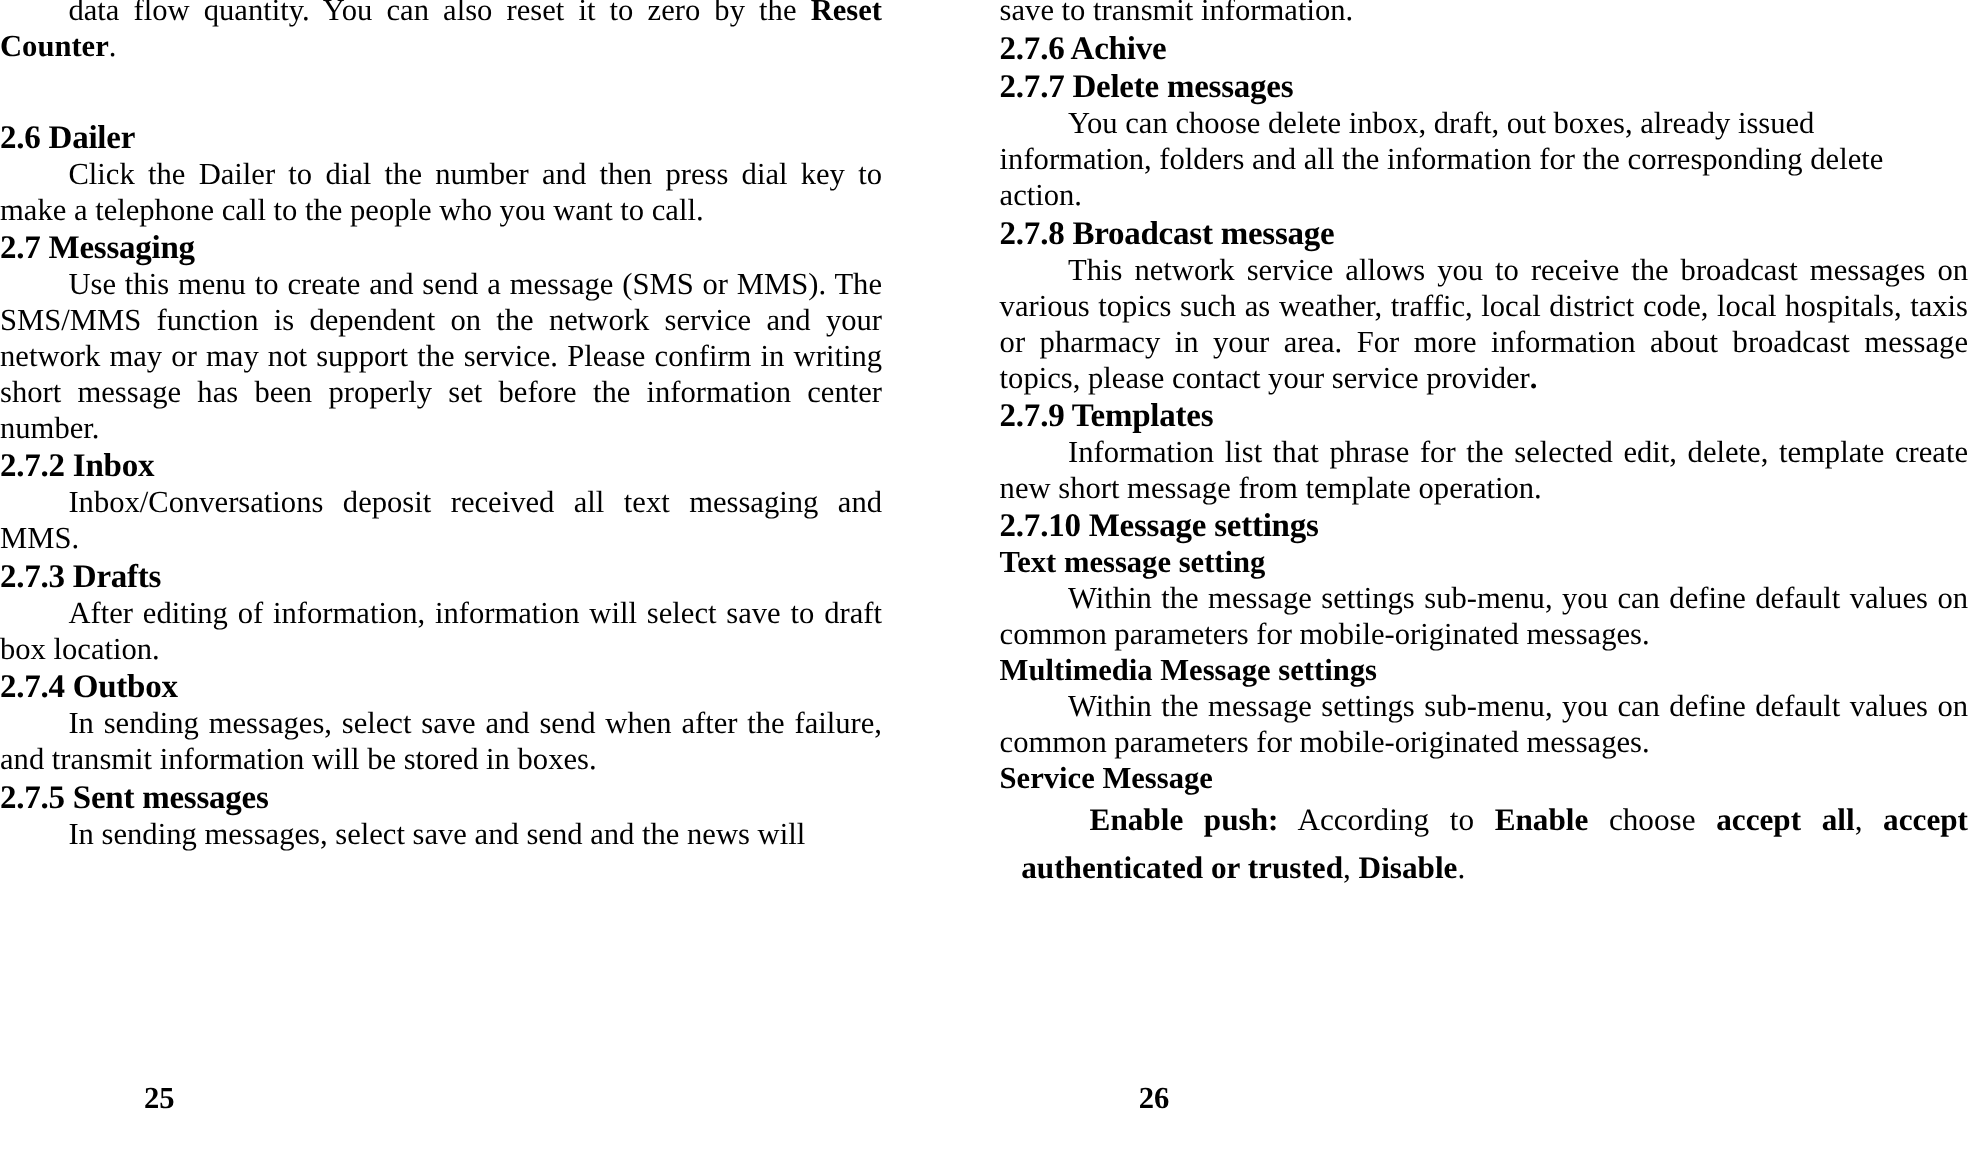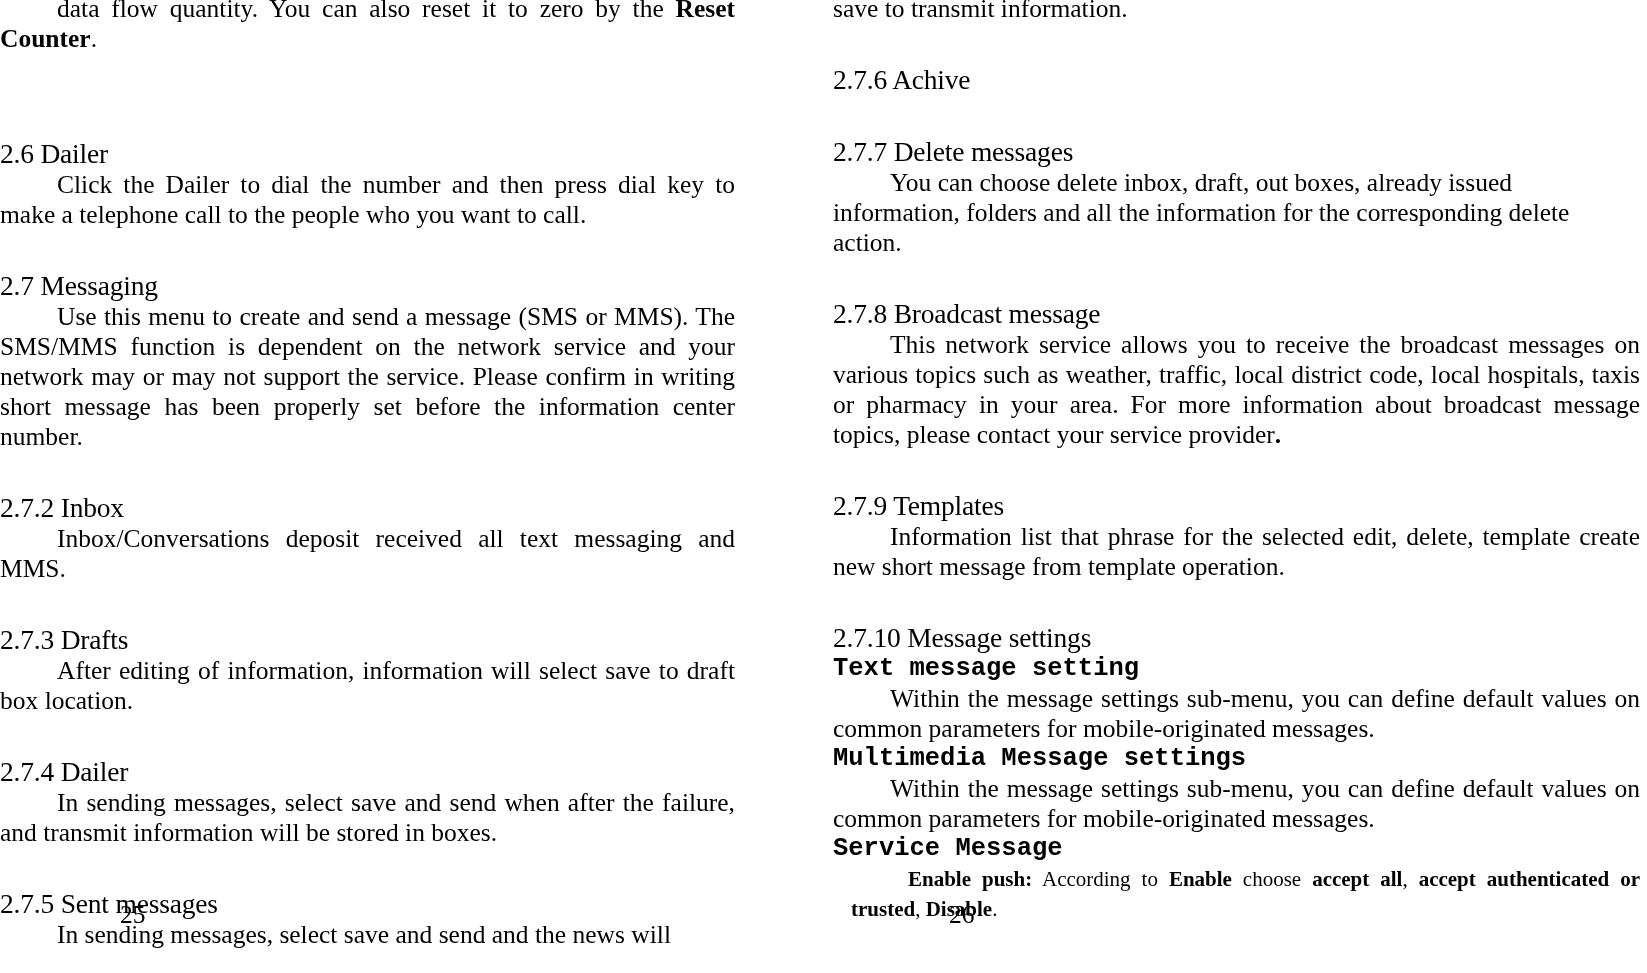--- a/index.html
+++ b/index.html
@@ -45,55 +45,53 @@
     font-weight: normal;
     hyphens: none;
     -webkit-hyphens: none;
   }
   .para-noj {
     text-align: left;
   }
   .heading {
     font-size: 27.5px;
     line-height: 32px;
-    font-weight: normal;
+    font-weight: bold;
     text-align: left;
     letter-spacing: -0.2px;
-    margin-top: 40px;
   }
   .subheading {
     font-size: 25.5px;
     line-height: 30px;
     font-weight: bold;
     text-align: left;
-    font-family: Liberation Mono, monospace;
   }
   .spacer-lg { height: 44px; }
   .pagenum {
     position: absolute;
     font-size: 25.5px;
     line-height: 30px;
-    font-weight: normal;
+    font-weight: bold;
     text-align: right;
   }
   .pagenum-left {
     left: 120px;
     top: 900px;
   }
   .pagenum-right {
     left: 949px;
     top: 900px;
   }
   b { font-weight: bold; }
   .nowrap-indent { text-indent: 0; }
   .enable-line {
     text-align: justify;
     text-indent: 57px;
-    font-size: 21px;
-    line-height: 30px;
+    font-size: 26px;
+    line-height: 40px;
     padding-left: 18px;
     padding-right: 0px;
   }
 </style>
 </head>
 <body>
 
 <div class="spread">
 
   <div class="col col-left">
@@ -108,21 +106,21 @@
     <h2 class="heading">2.7 Messaging</h2>
 
     <p class="para">Use this menu to create and send a message (SMS or MMS). The SMS/MMS function is dependent on the network service and your network may or may not support the service. Please confirm in writing short message has been properly set before the information center number.</p>
 
     <h2 class="heading">2.7.2 Inbox</h2>
     <p class="para">Inbox/Conversations deposit received all text messaging and MMS.</p>
 
     <h2 class="heading">2.7.3 Drafts</h2>
     <p class="para">After editing of information, information will select save to draft box location.</p>
 
-    <h2 class="heading">2.7.4 Dailer</h2>
+    <h2 class="heading">2.7.4 Outbox</h2>
     <p class="para">In sending messages, select save and send when after the failure, and transmit information will be stored in boxes.</p>
 
     <h2 class="heading">2.7.5 Sent messages</h2>
     <p class="para para-noj">In sending messages, select save and send and the news will</p>
 
   </div>
 
   <div class="col col-right">
 
     <p class="para para-noj nowrap-indent">save to transmit information.</p>

